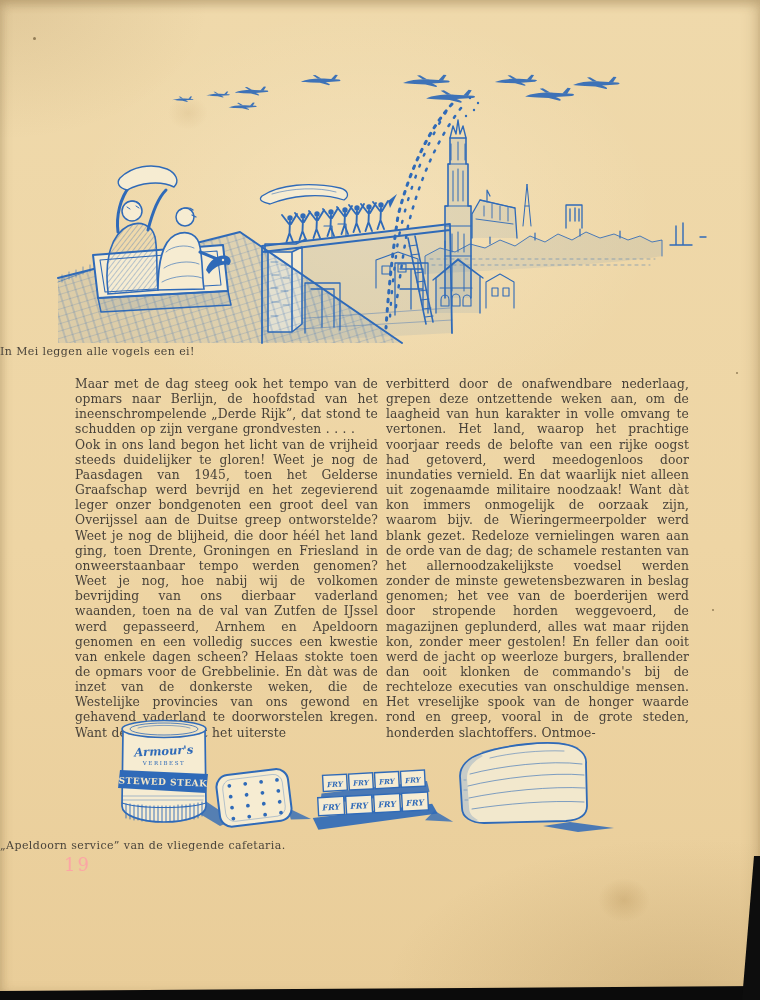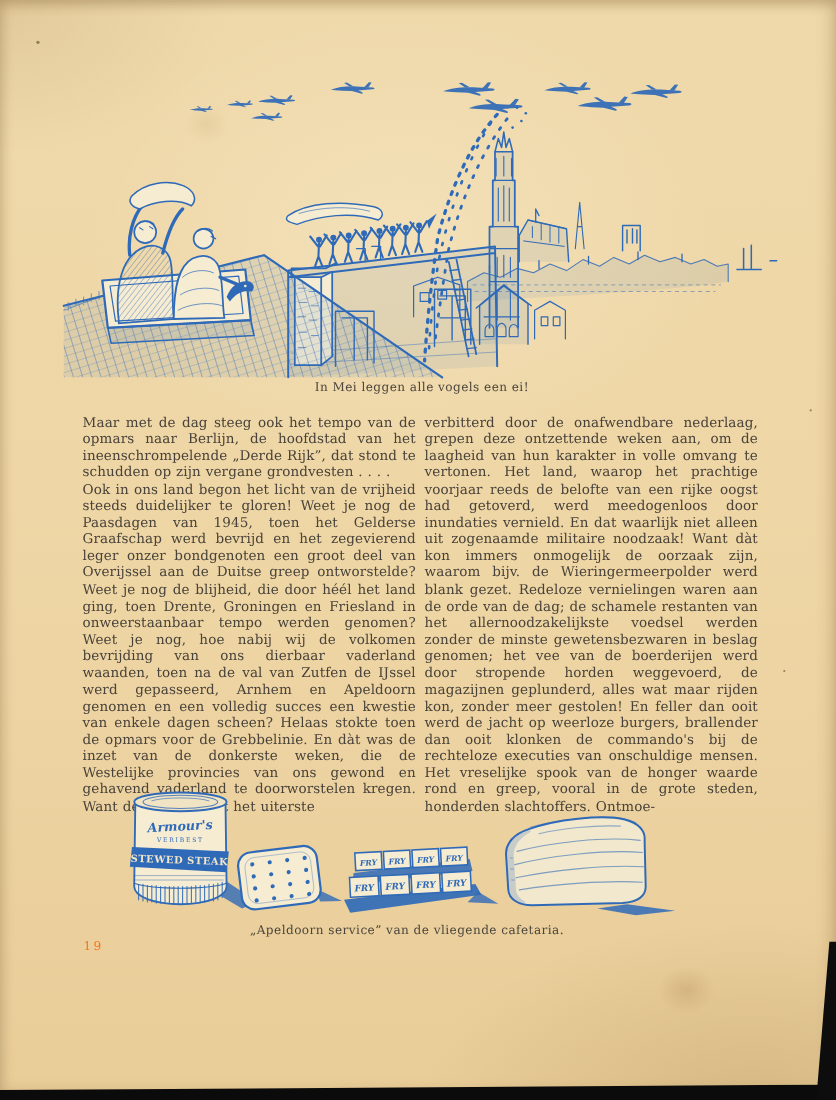--- a/index.html
+++ b/index.html
@@ -25,33 +25,33 @@
   .edge-corner{
     position:absolute;left:0;top:0;width:760px;height:1000px;pointer-events:none;
     background:#0d0d0d;
     clip-path:polygon(754px 856px, 760px 856px, 760px 1000px, 742px 1000px);
   }
   .stain{position:absolute;border-radius:50%;pointer-events:none}
   .stain.a{left:598px;top:878px;width:52px;height:44px;background:radial-gradient(closest-side,rgba(150,108,45,.20),rgba(150,108,45,0))}
   .stain.b{left:168px;top:96px;width:40px;height:34px;background:radial-gradient(closest-side,rgba(150,108,45,.10),rgba(150,108,45,0))}
   .speck{position:absolute;border-radius:50%;background:rgba(78,58,28,.55)}
   .caption{
-    position:absolute;left:11px;width:745px;text-align:center;
+    position:absolute;left:0;width:745px;
     font-size:11px;letter-spacing:.4px;color:#4a443b;
   }
   .cap-top{top:345px}
   .cap-bottom{top:839px;width:718px}
   .columns{
     position:absolute;left:75px;top:377px;width:627px;
     display:flex;gap:8px;color:#48423a;
   }
   .col{width:303px;font-size:12.3px;line-height:15.15px;text-align:justify;
        letter-spacing:.1px;word-spacing:.4px}
   .col p{margin:0}
-  .pagenum{position:absolute;left:76px;top:854px;font-size:11px;letter-spacing:2px;color:#f97316}
+  .pagenum{position:absolute;left:64px;top:854px;font-size:18px;letter-spacing:2px;color:#fca5a5}
   svg{position:absolute}
   .k{stroke:#2f6ab8;fill:none;stroke-linecap:round;stroke-linejoin:round}
   .f{fill:#2f6ab8;stroke:none}
   .w{fill:#f6ecd2}
   .wash{fill:rgba(47,106,184,0.09);stroke:none}
   text{font-family:"DejaVu Serif",serif}
 </style>
 </head>
 <body>
 

